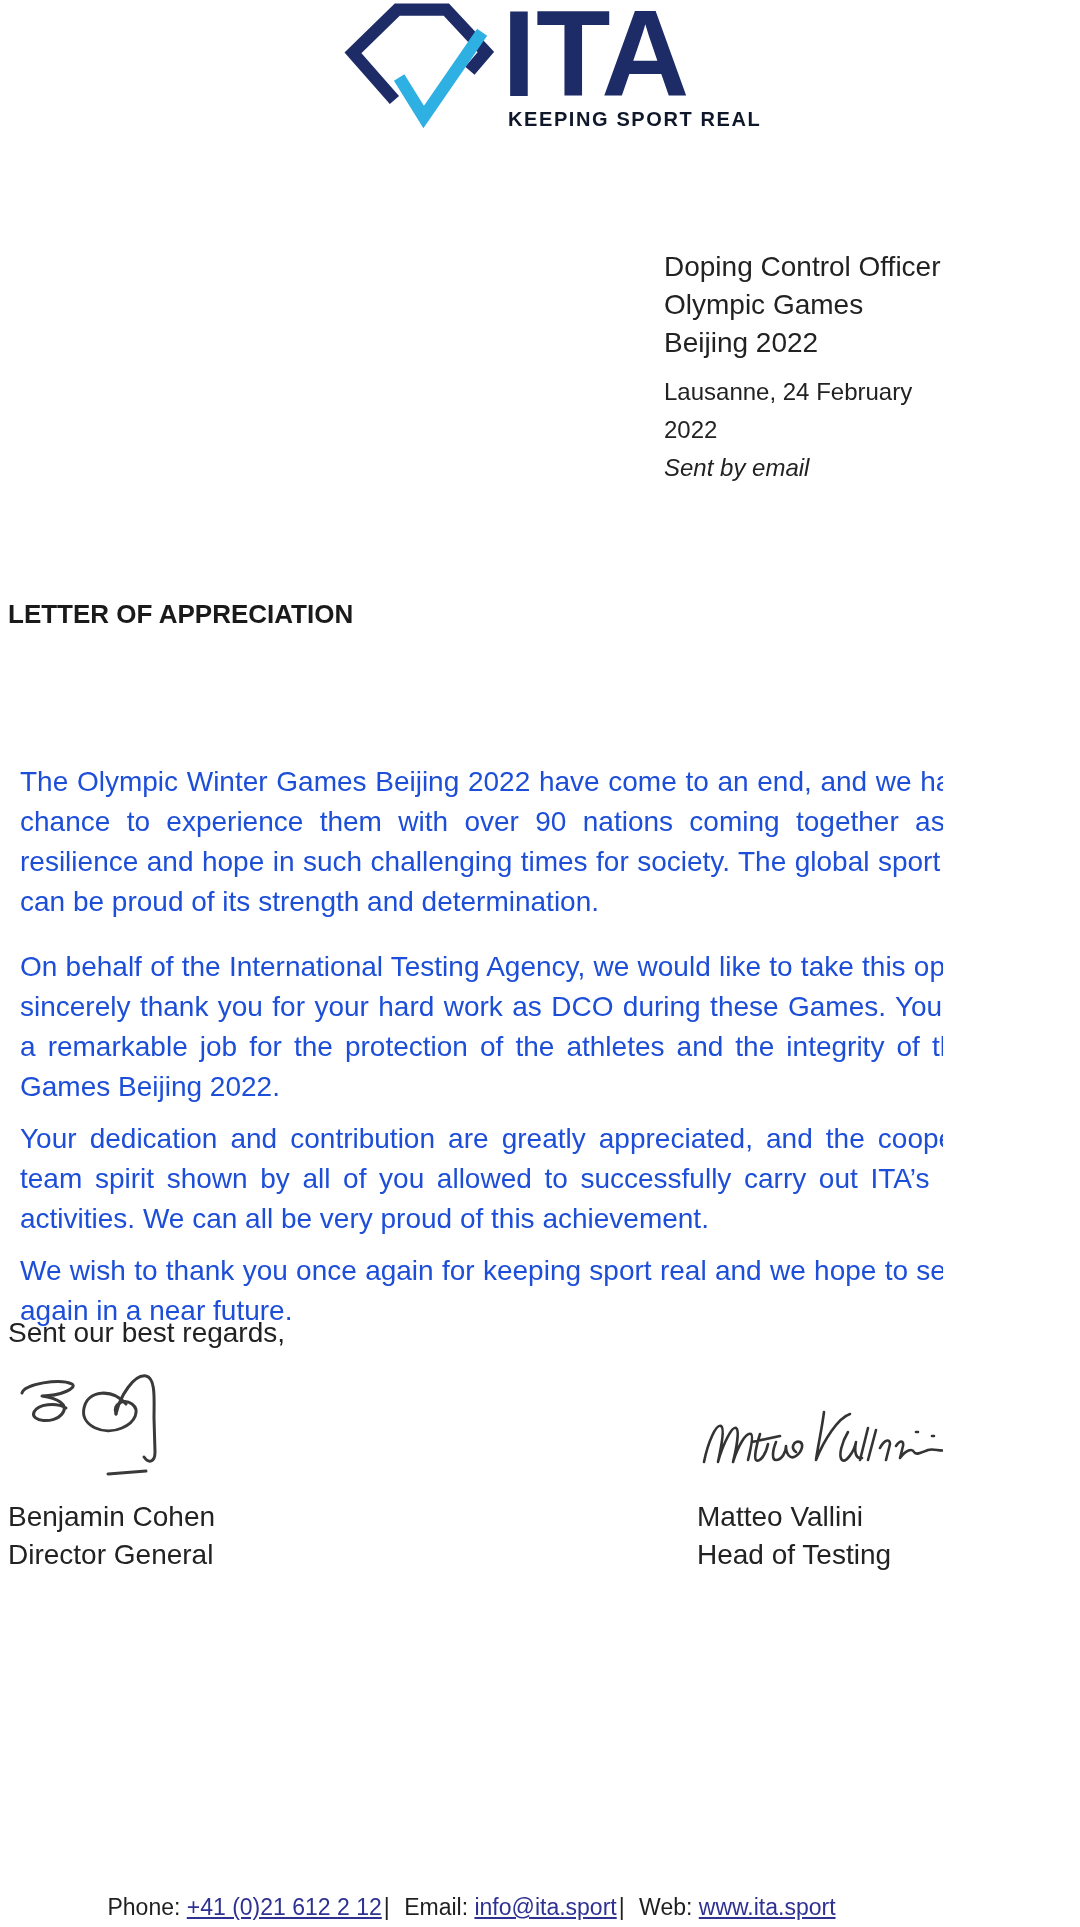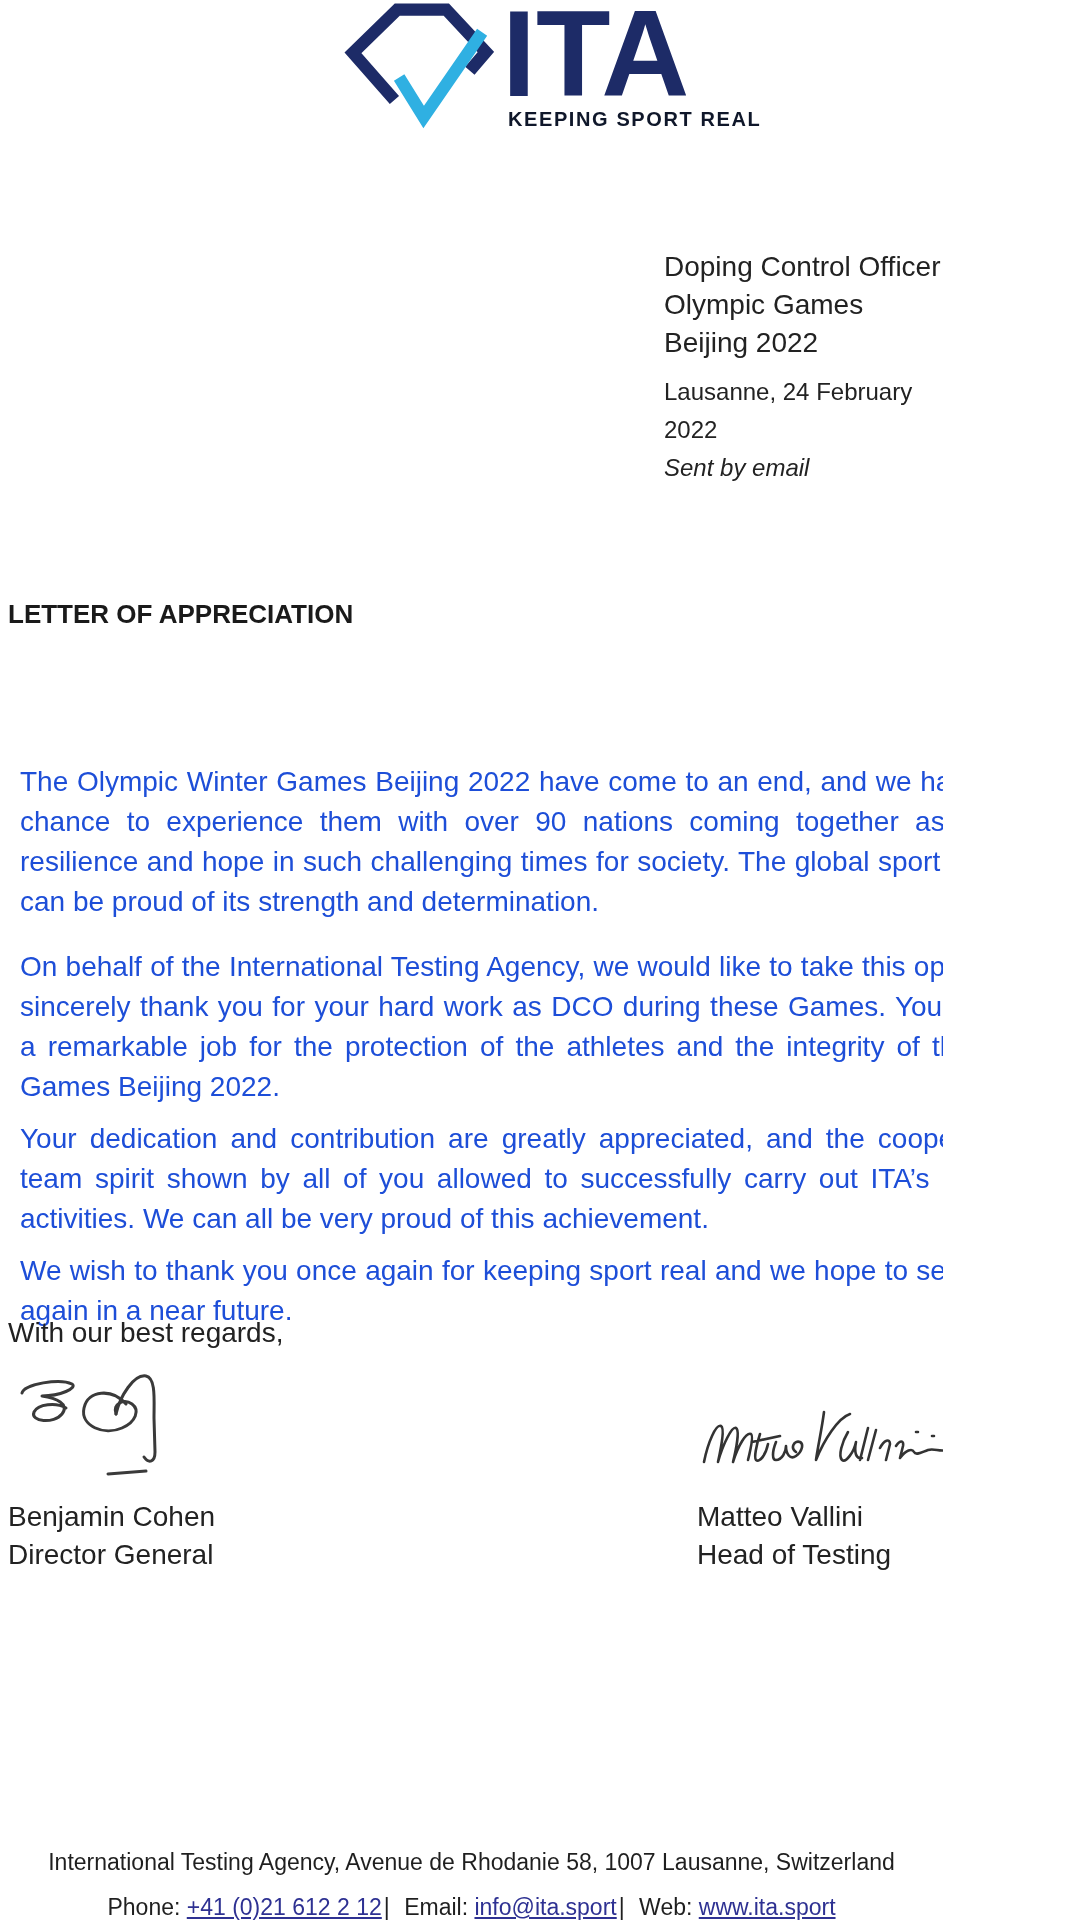--- a/index.html
+++ b/index.html
@@ -75,21 +75,21 @@
   </div>
 
   <div class="doc-title">LETTER OF APPRECIATION</div>
 
 
   <div class="para p1">The Olympic Winter Games Beijing 2022 have come to an end, and we have had the chance to experience them with over 90 nations coming together as a sign of resilience and hope in such challenging times for society. The global sport community can be proud of its strength and determination.</div>
   <div class="para p2">On behalf of the International Testing Agency, we would like to take this opportunity to sincerely thank you for your hard work as DCO during these Games. You have done a remarkable job for the protection of the athletes and the integrity of the Olympic Games Beijing 2022.</div>
   <div class="para p3">Your dedication and contribution are greatly appreciated, and the cooperation and team spirit shown by all of you allowed to successfully carry out ITA’s clean sport activities. We can all be very proud of this achievement.</div>
   <div class="para p4">We wish to thank you once again for keeping sport real and we hope to see you soon again in a near future.</div>
 
-  <div class="closing">With our best regards,</div>
+  <div class="closing">Sent our best regards,</div>
 
   <div class="sig sig-left">
     <svg width="240" height="125" viewBox="0 0 240 125">
       <g fill="none" stroke="#3a3a3a" stroke-width="3" stroke-linecap="round" stroke-linejoin="round">
         <path d="M14 33 C16 24 52 18 64 24 C70 28 52 36 34 36 C48 38 62 44 54 54 C46 64 22 62 26 52 C30 44 48 42 58 48"></path>
         <path d="M118 44 C104 28 80 30 76 48 C72 66 96 76 114 68 C128 62 132 50 124 44 C116 38 104 44 108 54"></path>
         <path d="M108 54 C112 36 126 14 138 16 C148 18 146 40 146 58 L147 92 C147 102 141 104 136 97"></path>
         <path d="M100 114 L138 111"></path>
       </g>
     </svg>
@@ -109,21 +109,20 @@
 
   <div class="signatory signatory-left">
     <div>Benjamin Cohen</div>
     <div>Director General</div>
   </div>
   <div class="signatory signatory-right">
     <div>Matteo Vallini</div>
     <div>Head of Testing</div>
   </div>
 
-  <div class="footer-address">International Testing Agency, Avenue de Rhodanie 58, 1007 Lausanne, Switzerland</div>
   <div class="footer-contact">
     <span>Phone:</span>
     <span class="link">+41 (0)21 612 2 12</span><span class="sep">|</span>
     <span>Email:</span>
     <span class="link">info@ita.sport</span><span class="sep">|</span>
     <span>Web:</span>
     <span class="link">www.ita.sport</span>
   </div>
 
 </div>

